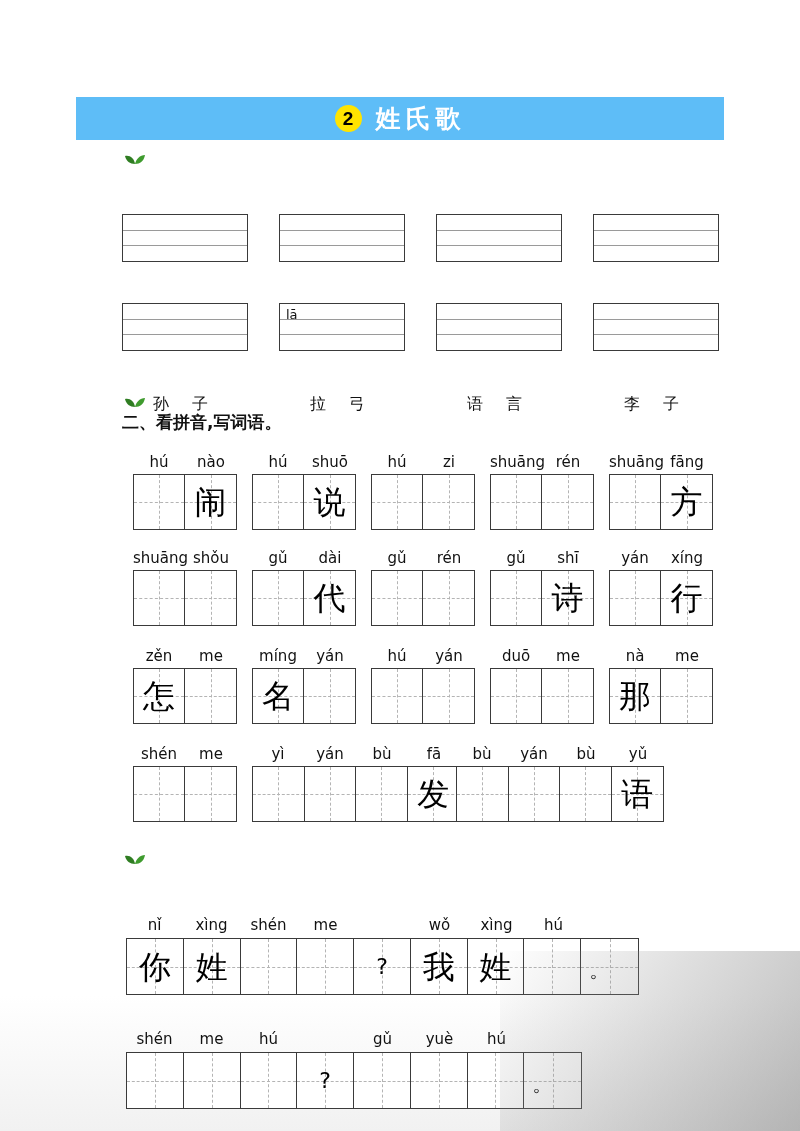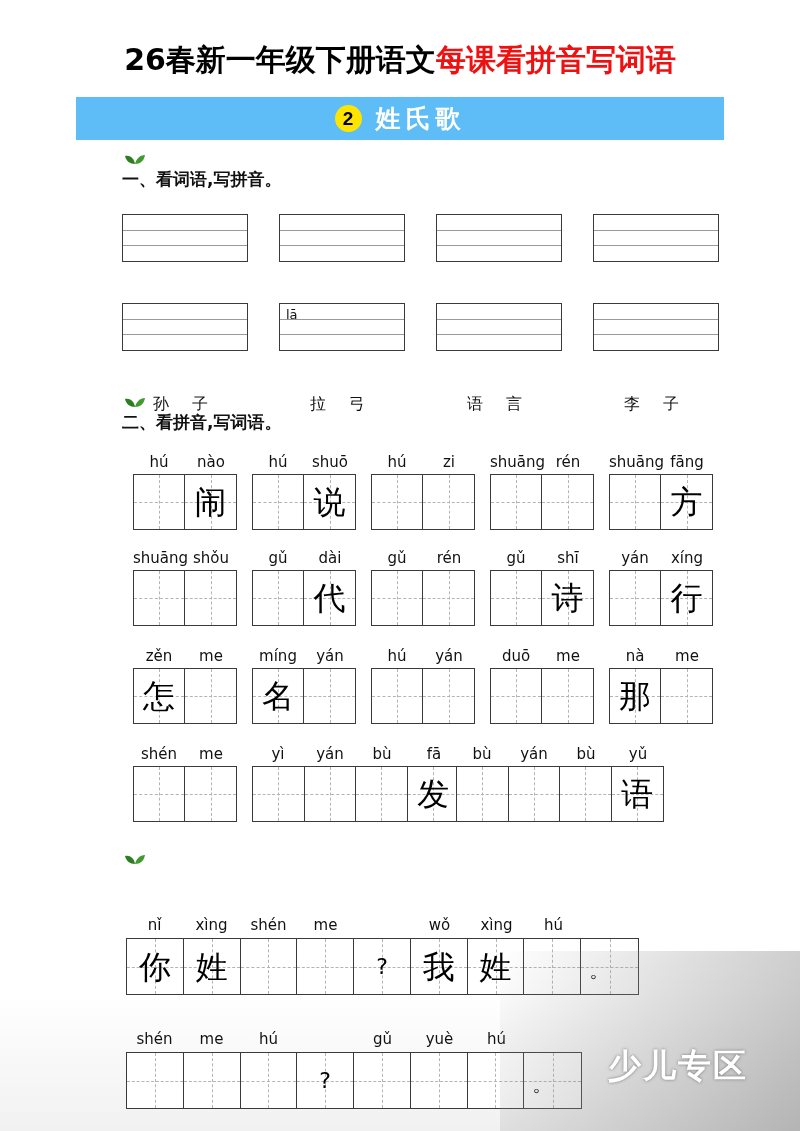--- a/index.html
+++ b/index.html
@@ -138,34 +138,30 @@
     font-family:"DejaVu Sans","Liberation Sans",sans-serif;
     font-size:23px;letter-spacing:0px;
     text-shadow:0 0 3px rgba(90,90,90,.8);
   }
 </style>
 </head>
 <body>
 
 <div class="page">
 
-  <div class="main-title">
-    <span>26春新一年级下册语文</span><span class="red">每课看拼音写词语</span>
-  </div>
 
   <div class="lesson-bar">
     <div class="lesson-num">2</div>
     <div class="lesson-title">姓氏歌</div>
   </div>
 
   <svg class="leaf" style="left:124px;top:153px;" viewBox="0 0 22 12">
     <path d="M11 11 C6 11 2 8 1 3 C6 2 10 5 11 11Z" fill="#2f7d22"></path>
     <path d="M11 11 C12 6 16 2 21 2 C20 8 16 11 11 11Z" fill="#3f9b2e"></path>
   </svg>
-  <div class="sec-head" style="top:168px;">一、看词语,写拼音。</div>
 
   <div id="sec1">
       <div class="grp4" style="left: 122px; top: 214px; width: 126px; height: 48px;">
         <div class="ln l1"></div>
         <div class="ln l2"></div>
       </div>
       <div class="wordlabel" style="left: 122px; top: 270px; width: 126px;">姓 氏</div>
       <div class="grp4" style="left: 279px; top: 214px; width: 126px; height: 48px;">
         <div class="ln l1"></div>
         <div class="ln l2"></div>
@@ -403,15 +399,14 @@
         <div class="cell" style="width: 57px; height: 100%;"></div>
         <div class="cell" style="width: 57px; height: 100%;"></div>
         <div class="cell" style="width: 57px; height: 100%;"></div>
         <div class="cell" style="width: 57px; height: 100%;">
           <span class="punc period">。</span>
         </div>
       </div>
     </div>
 
   <div class="wm"></div>
-  <div class="wm-brand">少儿专区</div>
 
 </div>
 
 </body></html>

